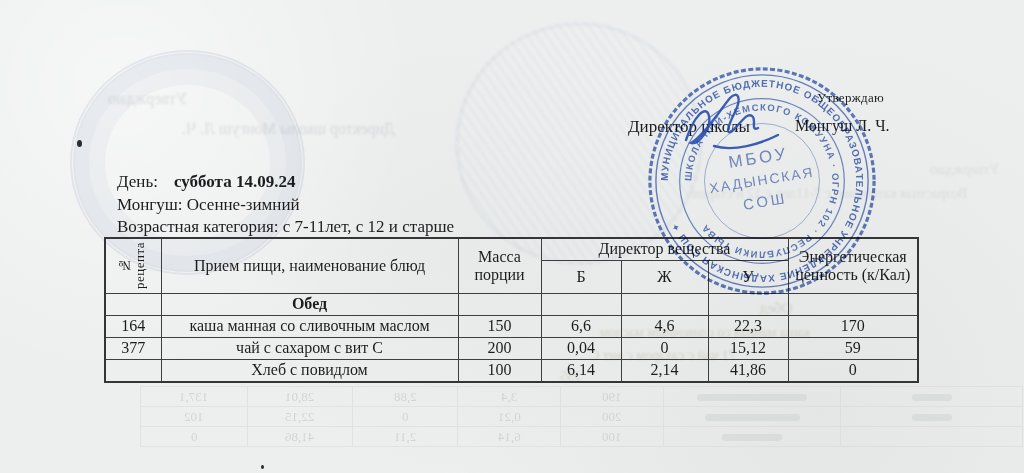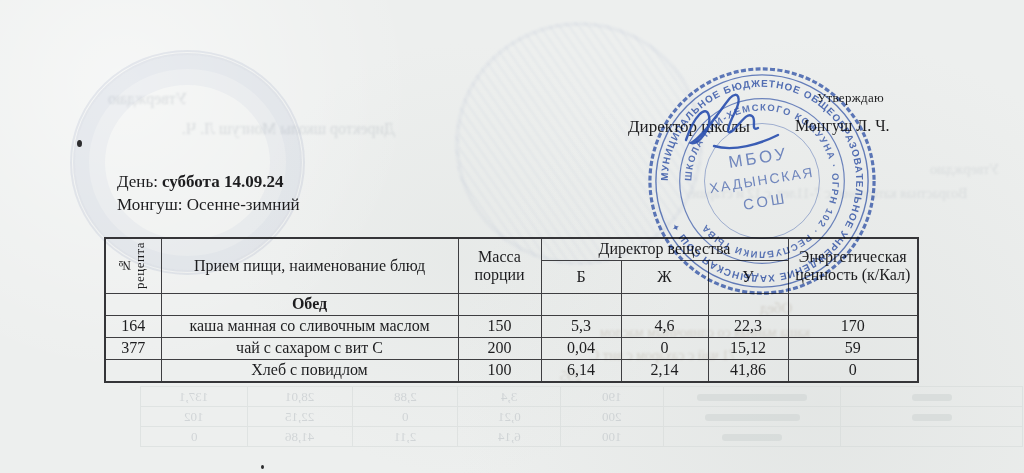--- a/index.html
+++ b/index.html
@@ -40,21 +40,21 @@
   .director-name{left:795px;top:117px;font-size:16px;}
   .signature{left:676px;top:88px;width:120px;height:68px;z-index:6;}
   
   .stamp{left:643px;top:62px;width:238px;height:238px;z-index:5;
          opacity:.88;mix-blend-mode:multiply;}
   .stamp .ringtext{font-family:"Liberation Sans","DejaVu Sans",sans-serif;
          font-weight:bold;}
   
   .info{font-size:17px;}
   .day{left:117px;top:172px;}
-  .day b{margin-left:4px;}
+  .day b{margin-left:16px;}
   .season{left:117px;top:195px;}
   .age{left:117px;top:217px;}
   
   table.menu{position:absolute;left:104px;top:237px;width:813px;
       border-collapse:collapse;table-layout:fixed;z-index:3;
       font-family:"Liberation Serif","DejaVu Serif",serif;color:#1d1d1f;}
   table.menu th,table.menu td{border:1.5px solid #3e3e41;padding:0;
       font-weight:normal;text-align:center;vertical-align:middle;
       font-size:16px;line-height:1.15;overflow:hidden;}
   table.menu{border:2px solid #353538;}
@@ -161,20 +161,21 @@
       <text x="120" y="102" font-size="17" letter-spacing="3">МБОУ</text>
       <text x="120" y="124" font-size="14" letter-spacing="2">ХАДЫНСКАЯ</text>
       <text x="120" y="146" font-size="15" letter-spacing="3">СОШ</text>
     </g>
   </svg>
 
   <div class="abs info day">
     <span>День:</span><b>суббота 14.09.24</b>
   </div>
   <div class="abs info season">Монгуш: Осенне-зимний</div>
+  <div class="abs info age">Возрастная категория: с 7-11лет, с 12 и старше</div>
 
   <table class="menu">
     <colgroup>
       <col style="width:56px">
         <col style="width:297px">
         <col style="width:83px">
       <col style="width:80px">
         <col style="width:87px">
         <col style="width:80px">
         <col style="width:130px">
@@ -201,21 +202,21 @@
       <td></td>
           <td></td>
           <td></td>
           <td></td>
           <td></td>
     </tr>
     <tr class="data">
       <td>164</td>
       <td class="dish">каша манная со сливочным маслом</td>
       <td>150</td>
-      <td>5,3</td>
+      <td>6,6</td>
       <td>4,6</td>
       <td>22,3</td>
       <td>170</td>
     </tr>
     <tr class="data">
       <td>377</td>
       <td class="dish">чай с сахаром с вит С</td>
       <td>200</td>
       <td>0,04</td>
       <td>0</td>

